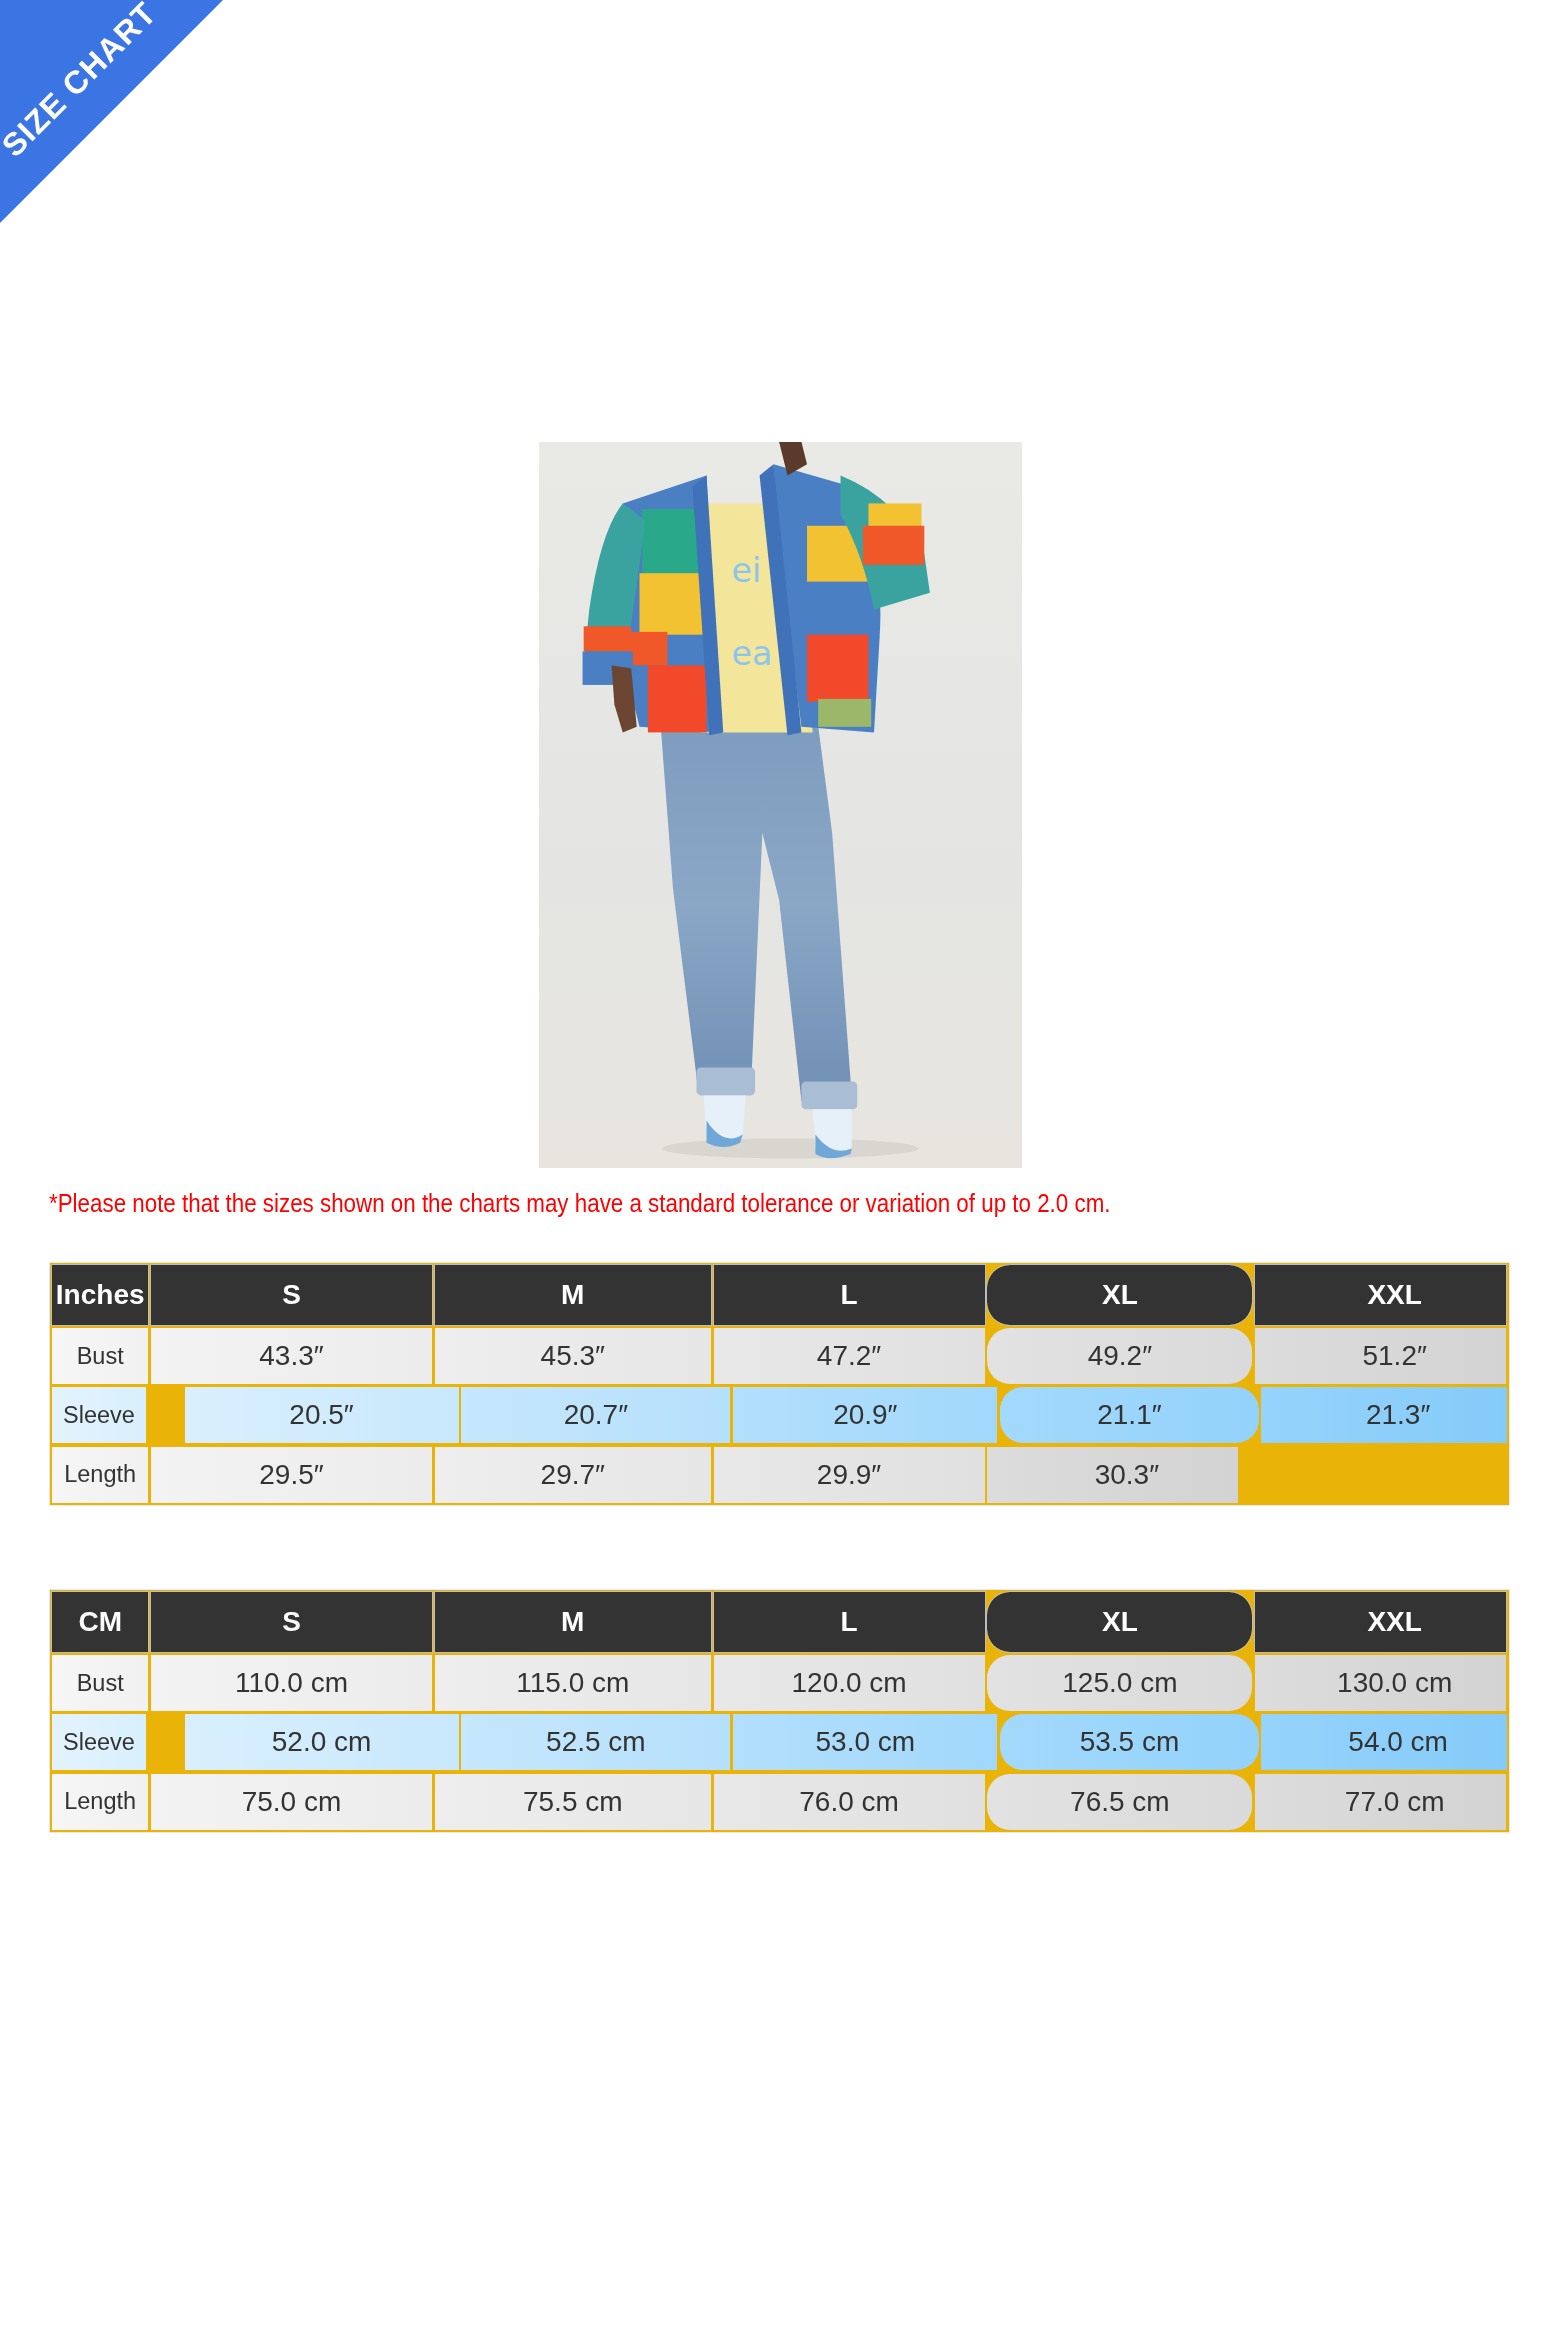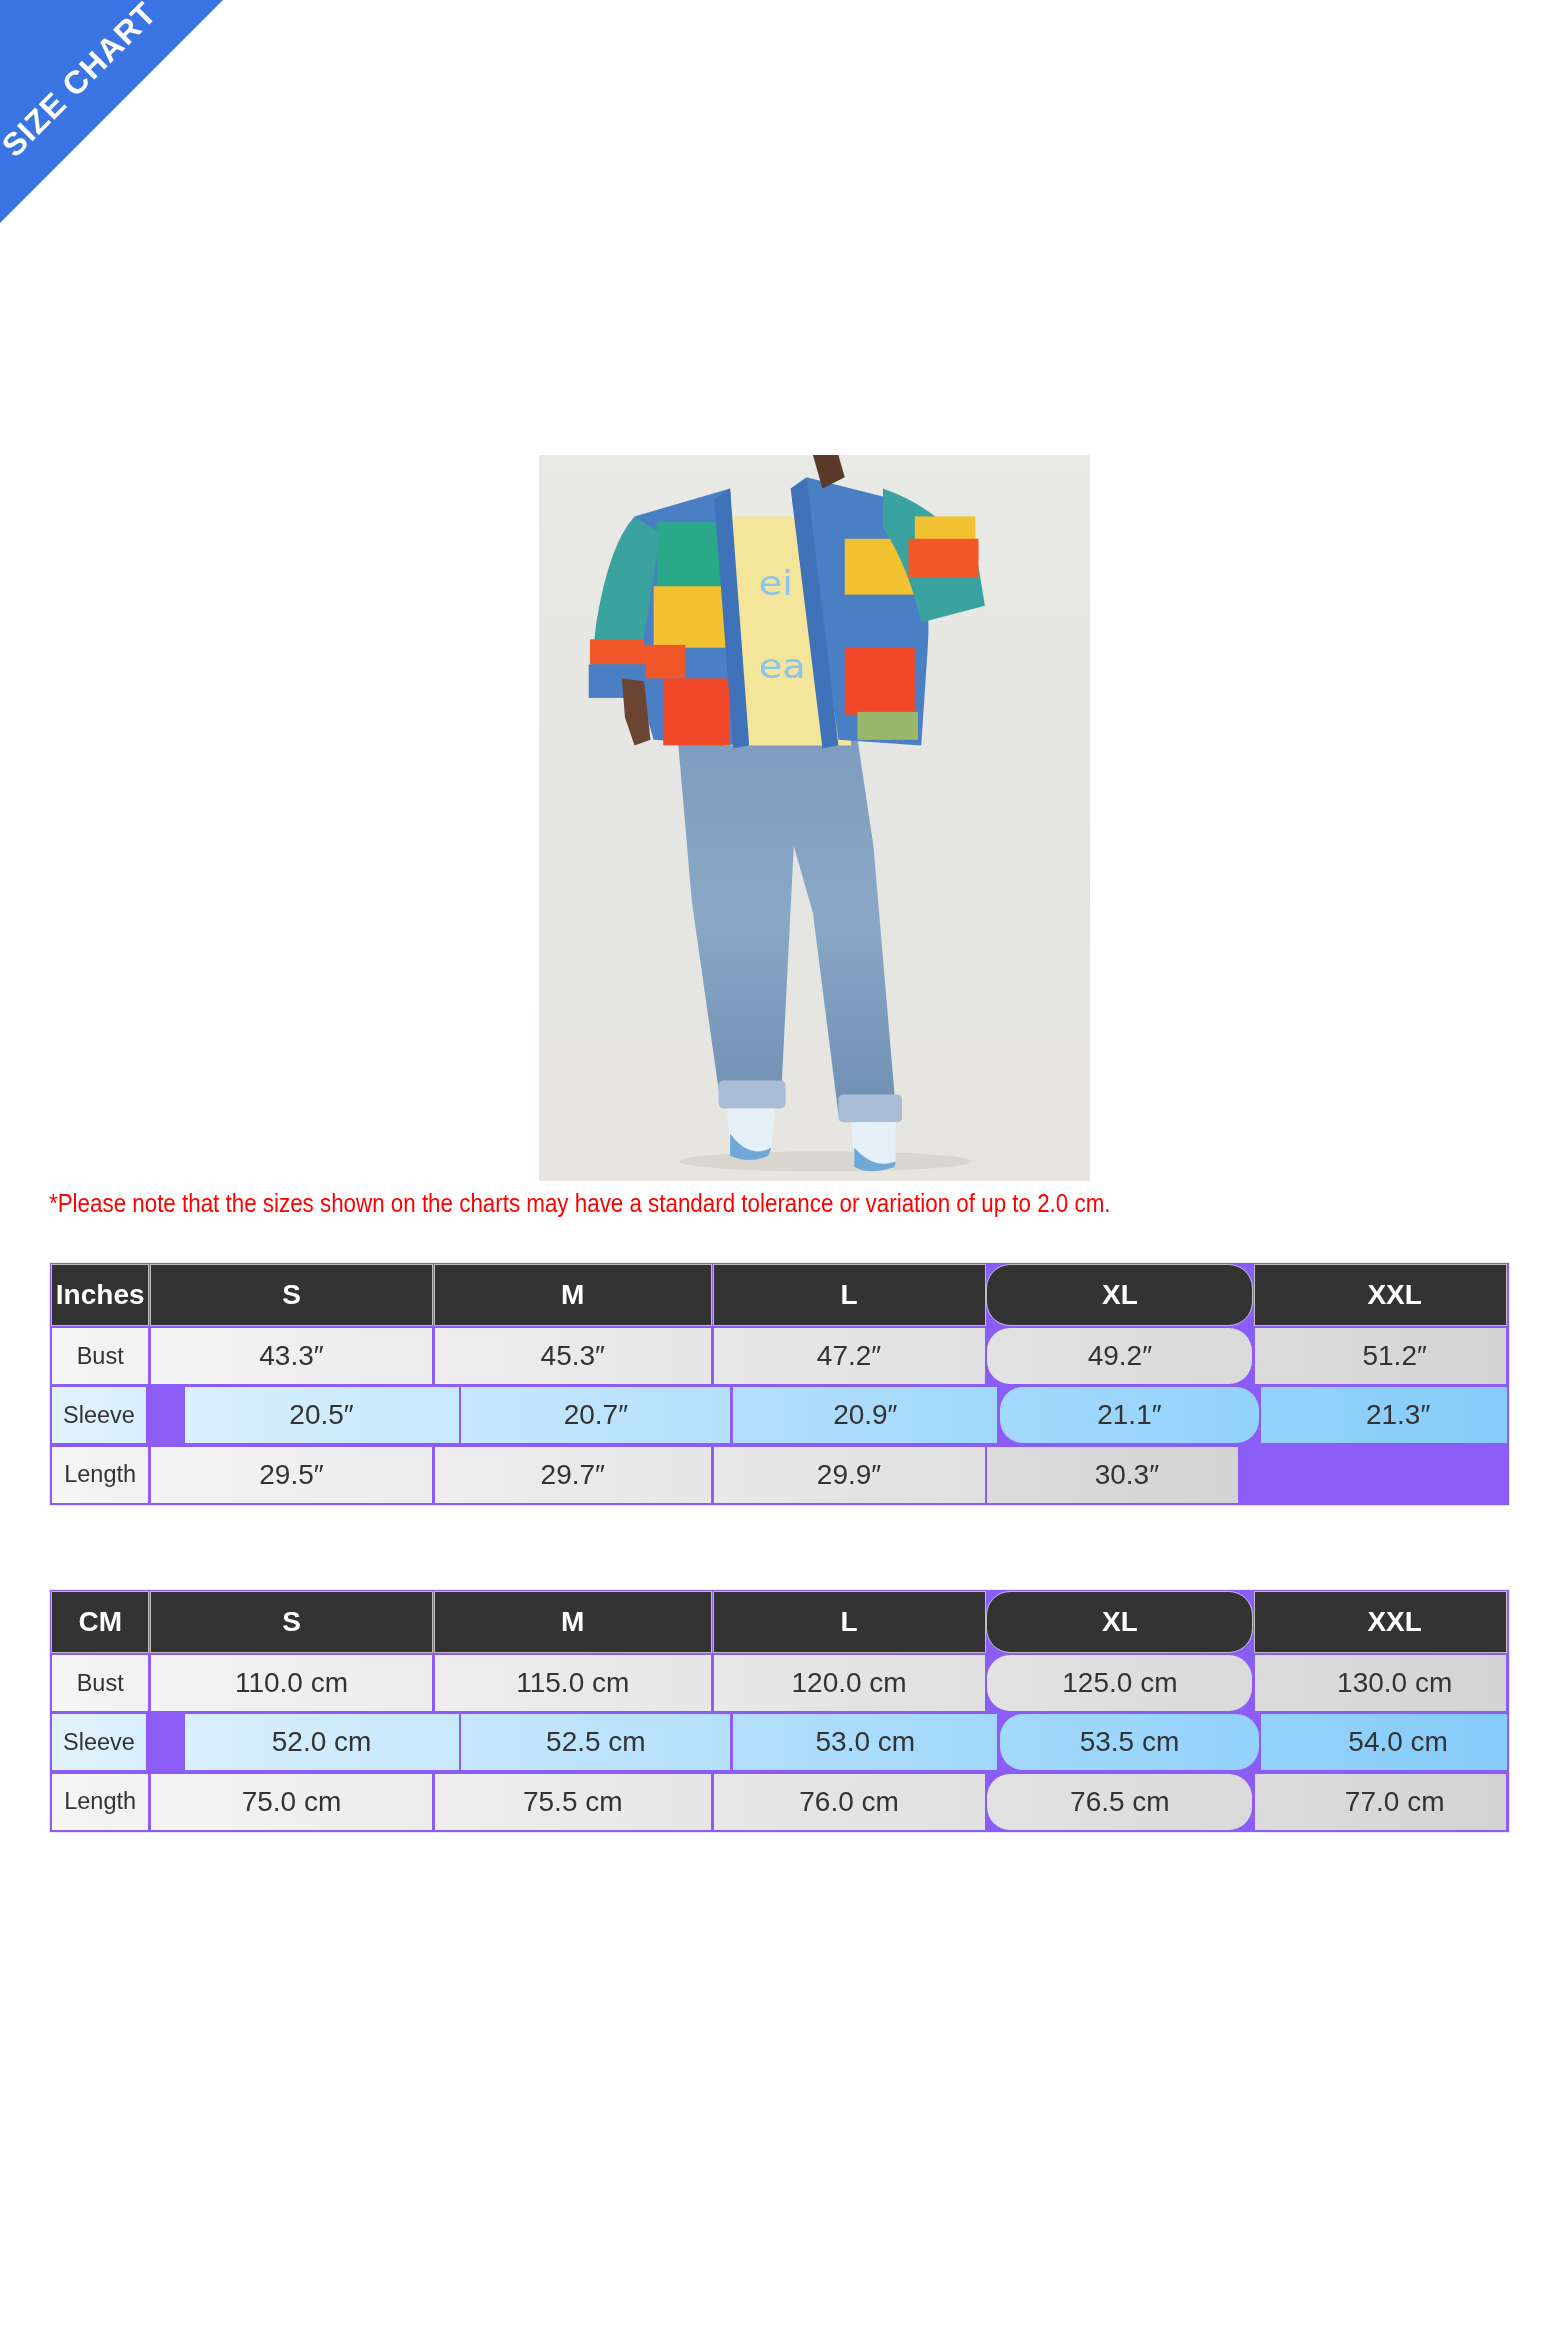--- a/index.html
+++ b/index.html
@@ -13,35 +13,35 @@
     clip-path: polygon(0 0, 223px 0, 0 223px);
   }
   .corner-text {
     position: absolute; left: 0; top: 0; width: 223px; height: 223px;
     display: flex; align-items: center; justify-content: center;
     transform: translate(-32px, -32px) rotate(-45deg);
     color: #ffffff; font-weight: bold; font-size: 32px; letter-spacing: 1.1px;
     white-space: nowrap;
   }
   .photo {
-    position: absolute; left: 539px; top: 455px; width: 551px; height: 726px;
+    position: absolute; left: 539px; top: 442px; width: 483px; height: 726px;
     background: linear-gradient(180deg, #e9e9e6 0%, #e4e5e2 60%, #e8e5df 100%);
     overflow: hidden;
     text-align: center;
   }
   .photo svg { width: 100%; height: 100%; display: block; }
   .note {
     position: absolute; left: 49px; top: 1188px;
     color: #ff0000; font-size: 26px; white-space: nowrap;
     font-family: "Liberation Sans Narrow", "Liberation Sans", sans-serif;
     transform: scaleX(0.86); transform-origin: left top;
   }
   .size-table {
     position: absolute; left: 49px; width: 1461px;
-    border: 1.1px solid #e8e8e8; background: #8b5cf6;
+    border: 1.1px solid #e8e8e8; background: #eab308;
     box-sizing: border-box;
   }
   .size-table.inches { top: 1262px; }
   .size-table.cm { top: 1589px; }
   .row { display: flex; gap: 2.8px; margin: 1.7px 2.2px; }
   .row + .row { margin-top: 3.4px; }
   .cell {
     display: flex; align-items: center; justify-content: center;
     box-sizing: border-box; color: #333333;
   }

